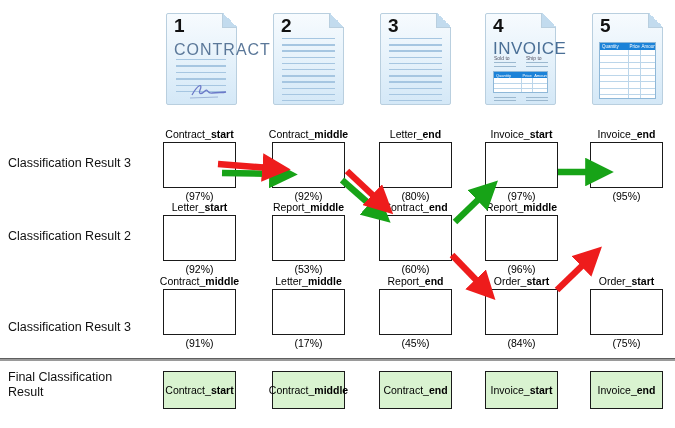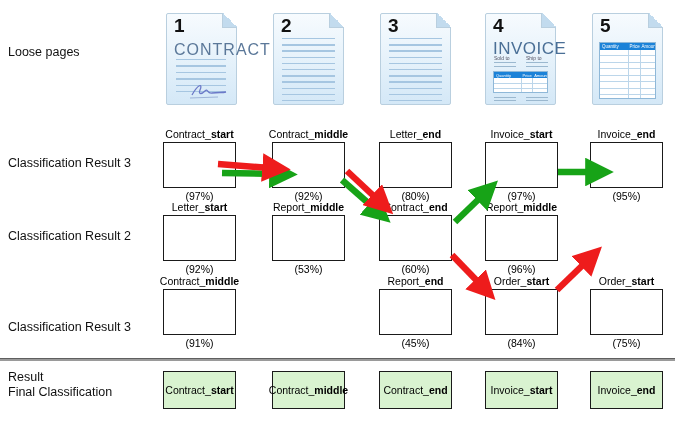--- a/index.html
+++ b/index.html
@@ -55,27 +55,26 @@
   #arrows { position:absolute; left:0; top:0; width:675px; height:428px; z-index:2; pointer-events:none; }
 
   .separator { position:absolute; left:0; top:358px; width:675px; height:3px;
           background:#9a9a9a; border-top:1px solid #5f5f5f; }
 </style>
 </head>
 <body>
 
 <div id="stage">
 
-  <div class="rowlabel" style="top:45px">Loose pages</div>
   <div class="rowlabel" style="top:156px">Classification Result 3</div>
   <div class="rowlabel" style="top:229px">Classification Result 2</div>
   <div class="rowlabel" style="top:320px">Classification Result 3</div>
   <div class="rowlabel" style="top:370px">
+    <div>Final Classification</div>
     <div>Result</div>
-    <div>Final Classification</div>
   </div>
 
   <div class="page" style="left:166px">
     <div class="fold"></div>
     <div class="pagenum">1</div>
     <div class="doc-title">CONTRACT</div>
     <div class="lines-contract"></div>
     <svg class="signature" width="40" height="18" viewBox="0 0 40 18">
       <path d="M4,13 C10,2 15,1 12,8 C10,13 14,12 17,9 C20,6 19,12 24,11 C30,10 34,11 38,10" stroke="#6b79c8" stroke-width="1.3" fill="none"></path>
       <path d="M2,16 L30,15" stroke="#8ea4cf" stroke-width="0.8" fill="none"></path>
@@ -167,20 +166,24 @@
     <div class="pct">(60%)</div>
   </div>
   <div class="cbox r2 c4">
     <div class="lbl"><span>Report_</span><b>middle</b></div>
     <div class="pct">(96%)</div>
   </div>
 
   <div class="cbox r3 c1">
     <div class="lbl"><span>Contract_</span><b>middle</b></div>
     <div class="pct">(91%)</div>
+  </div>
+  <div class="cbox r3 c2">
+    <div class="lbl"><span>Letter_</span><b>middle</b></div>
+    <div class="pct">(17%)</div>
   </div>
   <div class="cbox r3 c3">
     <div class="lbl"><span>Report_</span><b>end</b></div>
     <div class="pct">(45%)</div>
   </div>
   <div class="cbox r3 c4">
     <div class="lbl"><span>Order_</span><b>start</b></div>
     <div class="pct">(84%)</div>
   </div>
   <div class="cbox r3 c5">

